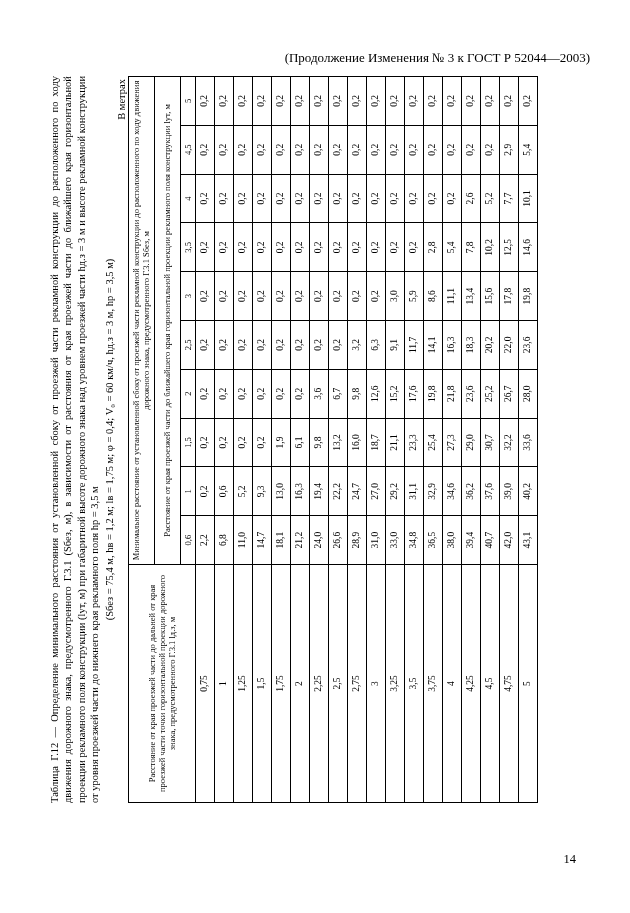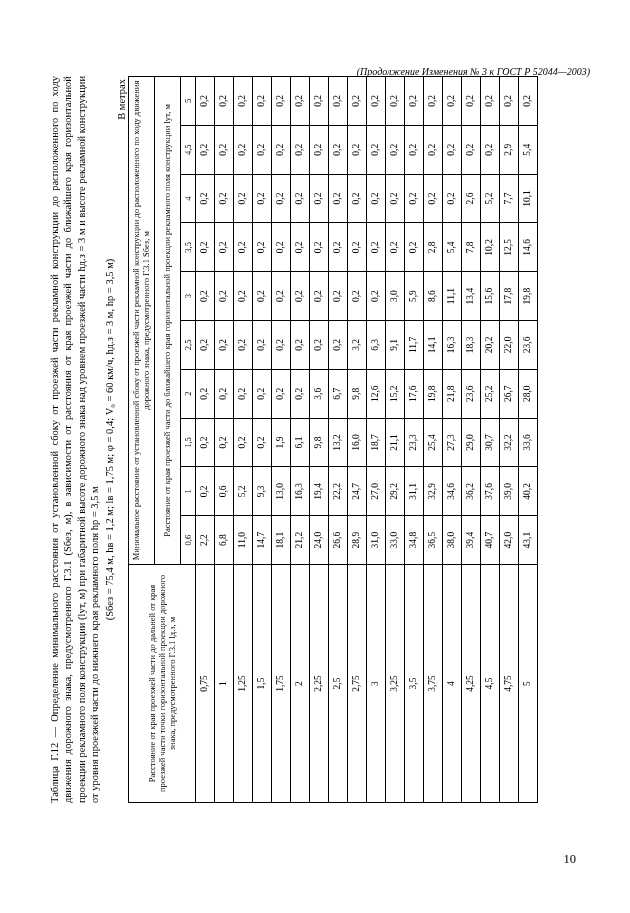--- a/index.html
+++ b/index.html
@@ -7,23 +7,22 @@
     position:relative;
     width:630px;height:913px;
     margin:0 auto;
     background:#ffffff;
     color:#000;
     font-family:"Liberation Serif", serif;
     overflow:hidden;
   }
   .page-header{
     position:absolute;
-    top:66px;right:40px;
-    font-style:italic;
-    font-size:10px;
+    top:50px;right:40px;
+    font-size:13px;
     white-space:nowrap;
   }
   .page-number{
     position:absolute;
     bottom:46px;right:54px;
     font-size:12.5px;
   }
   
   .rotated{
     position:absolute;
@@ -342,15 +341,15 @@
             <td>14,6</td>
             <td>10,1</td>
             <td>5,4</td>
             <td>0,2</td>
           </tr>
         </tbody>
     </table>
 
   </div>
 
-  <div class="page-number">10</div>
+  <div class="page-number">14</div>
 
 </div>
 
 </body></html>

